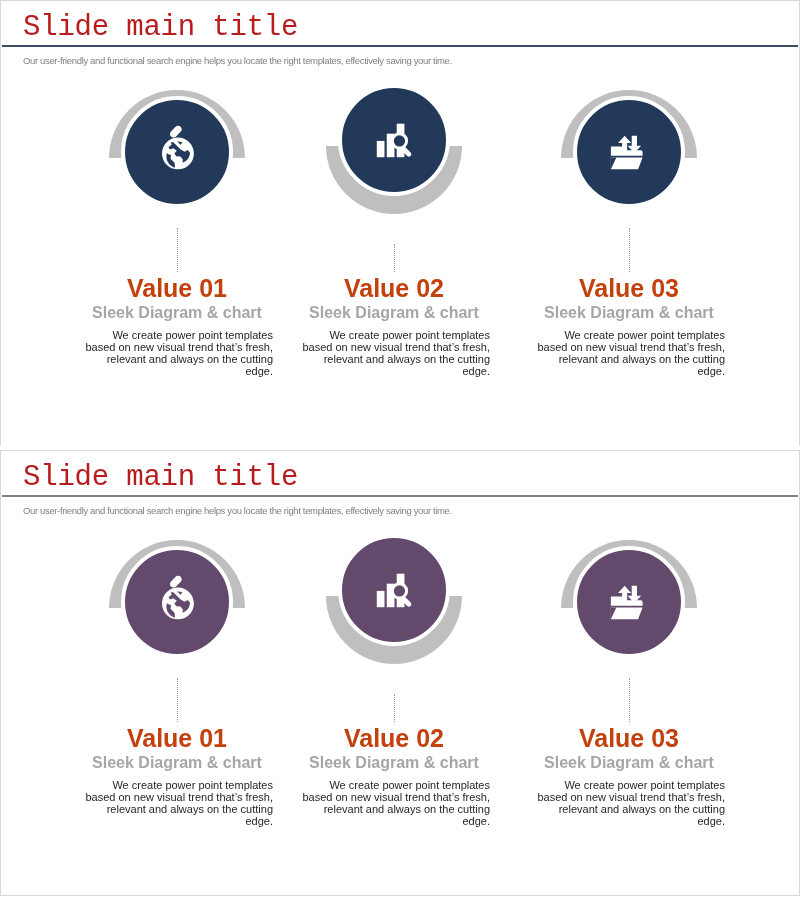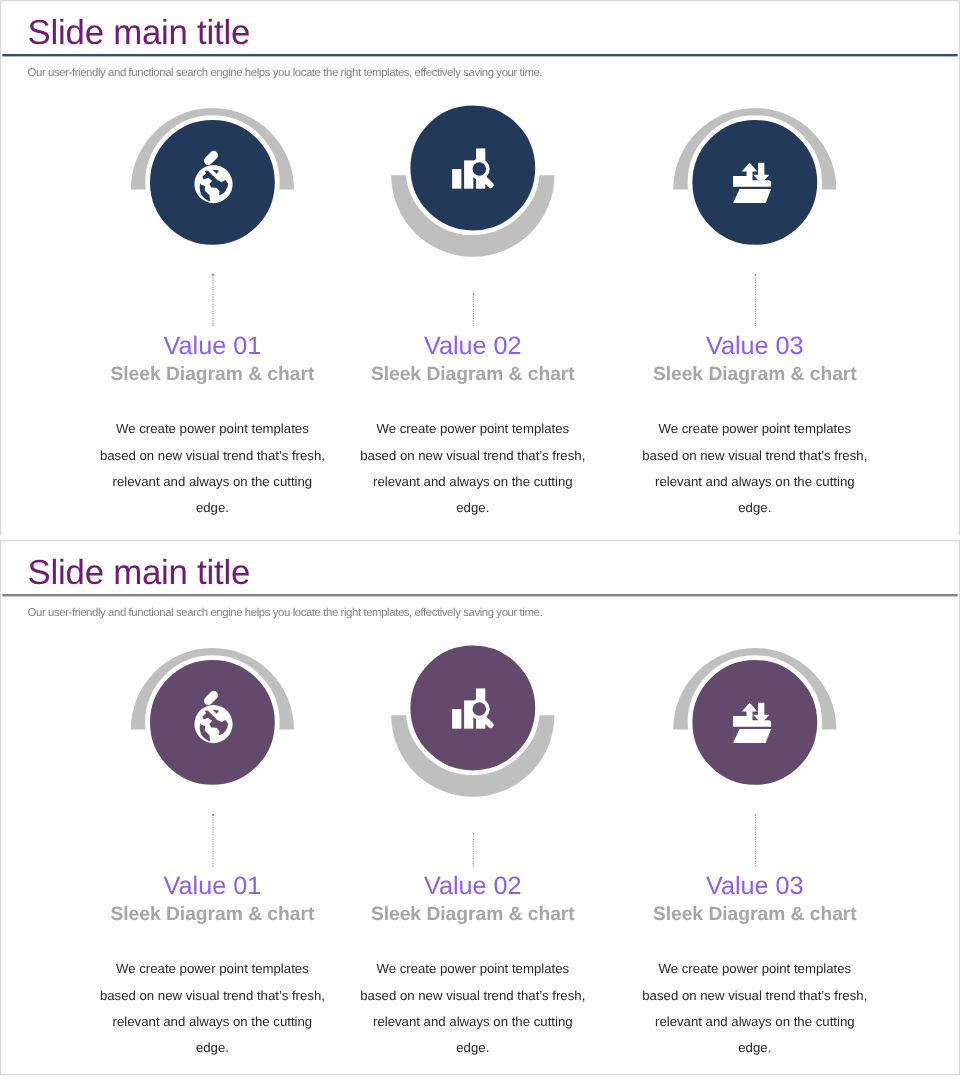--- a/index.html
+++ b/index.html
@@ -33,24 +33,24 @@
 
   
   .slide-header {
     position: relative;
     padding: 10px 0 0 22px;
     height: 46px;
   }
   .slide-title {
     font-size: 29px;
     font-weight: 400;
-    color: #701a75;
+    color: #b91c1c;
     letter-spacing: -0.2px;
     line-height: 34px;
-    font-family: Liberation Sans, sans-serif;
+    font-family: Liberation Mono, monospace;
   }
   .title-rule {
     position: absolute;
     left: 1px;
     right: 1px;
     bottom: 0;
     height: 2px;
   }
   .rule-navy { background: #3a4d66; }
   .rule-gray { background: #808080; }
@@ -118,38 +118,39 @@
   }
   .badge.arc-bottom + .connector { height: 28px; margin-top: 18px; }
 
   
   .txt {
     text-align: center;
     width: 200px;
     margin-top: 4px;
   }
   .value-title {
-    font-size: 21px;
-    color: #8b5cf6;
-    font-weight: 400;
+    font-size: 25px;
+    color: #c2410c;
+    font-weight: 700;
     line-height: 25px;
   }
   .value-sub {
     font-size: 16px;
     color: #a6a6a6;
     font-weight: 700;
     line-height: 21px;
     margin-top: 1px;
   }
   .value-desc {
     font-size: 11px;
     color: #262626;
-    line-height: 22px;
-    margin-top: 24px;
+    line-height: 12px;
+    margin-top: 6px;
     padding: 0 4px;
+    text-align: right;
   }
 </style>
 </head>
 <body>
 
 <div class="page">
 
   <section class="slide slide-1">
     <div class="slide-header">
       <h1 class="slide-title">Slide main title</h1>

